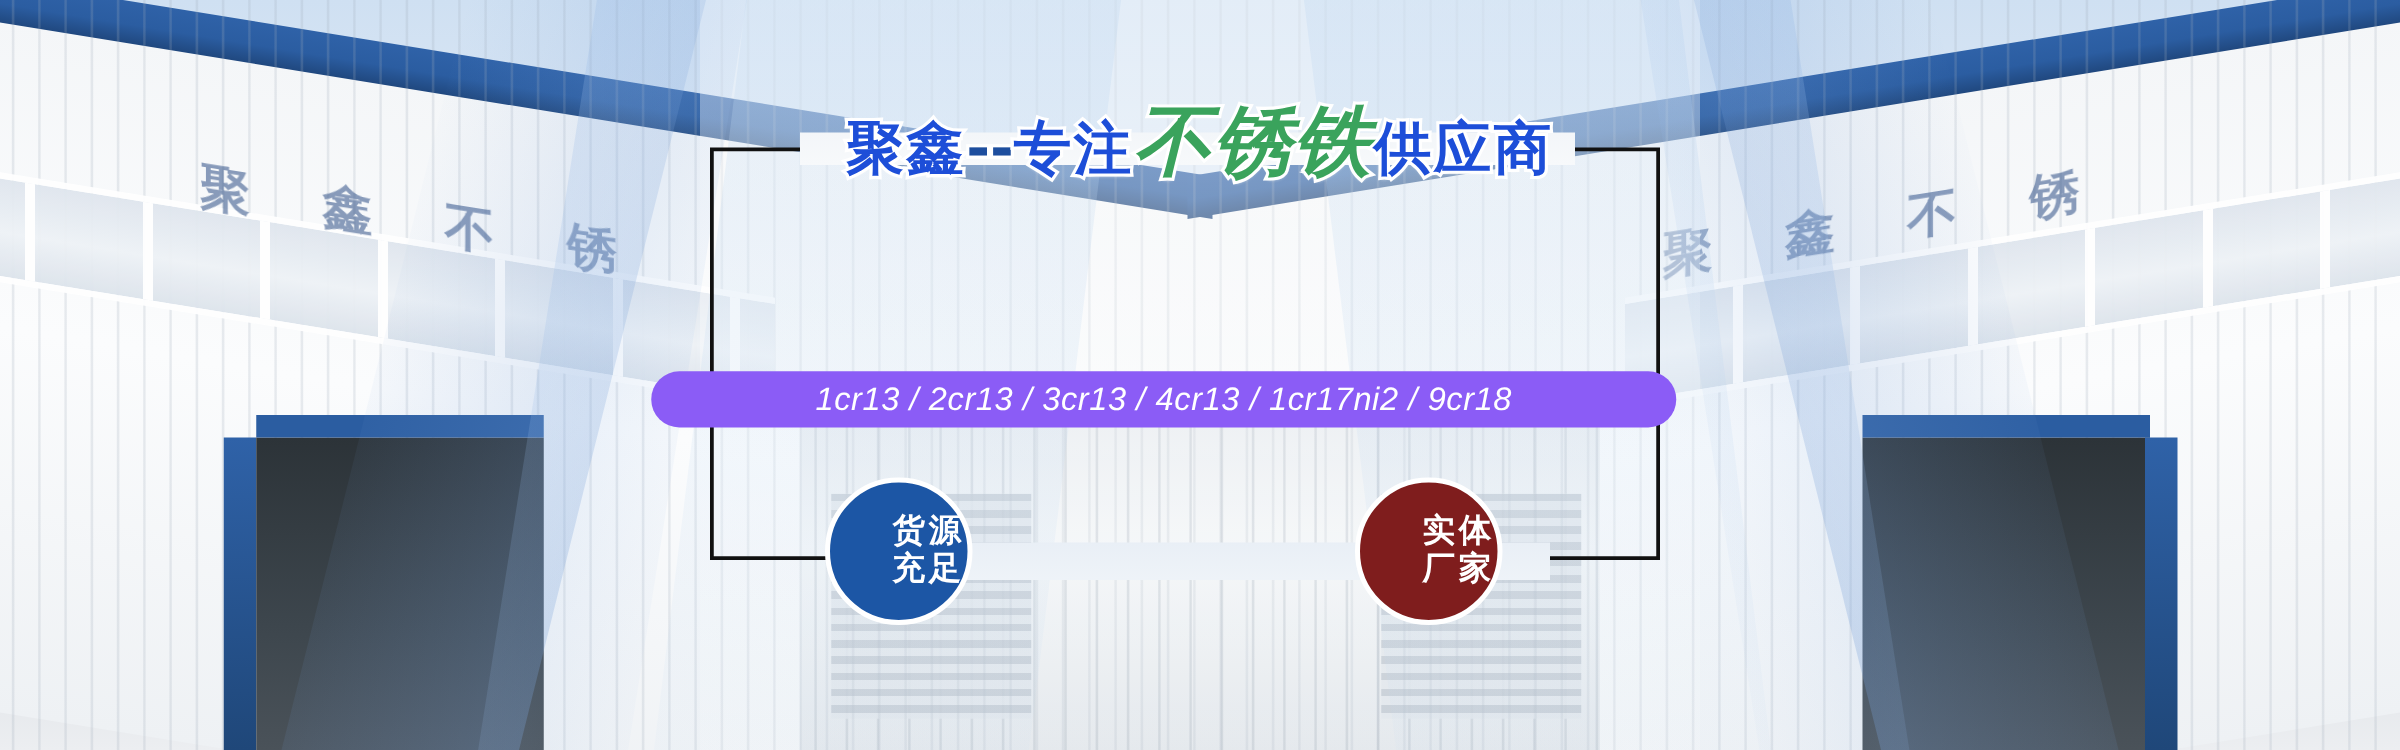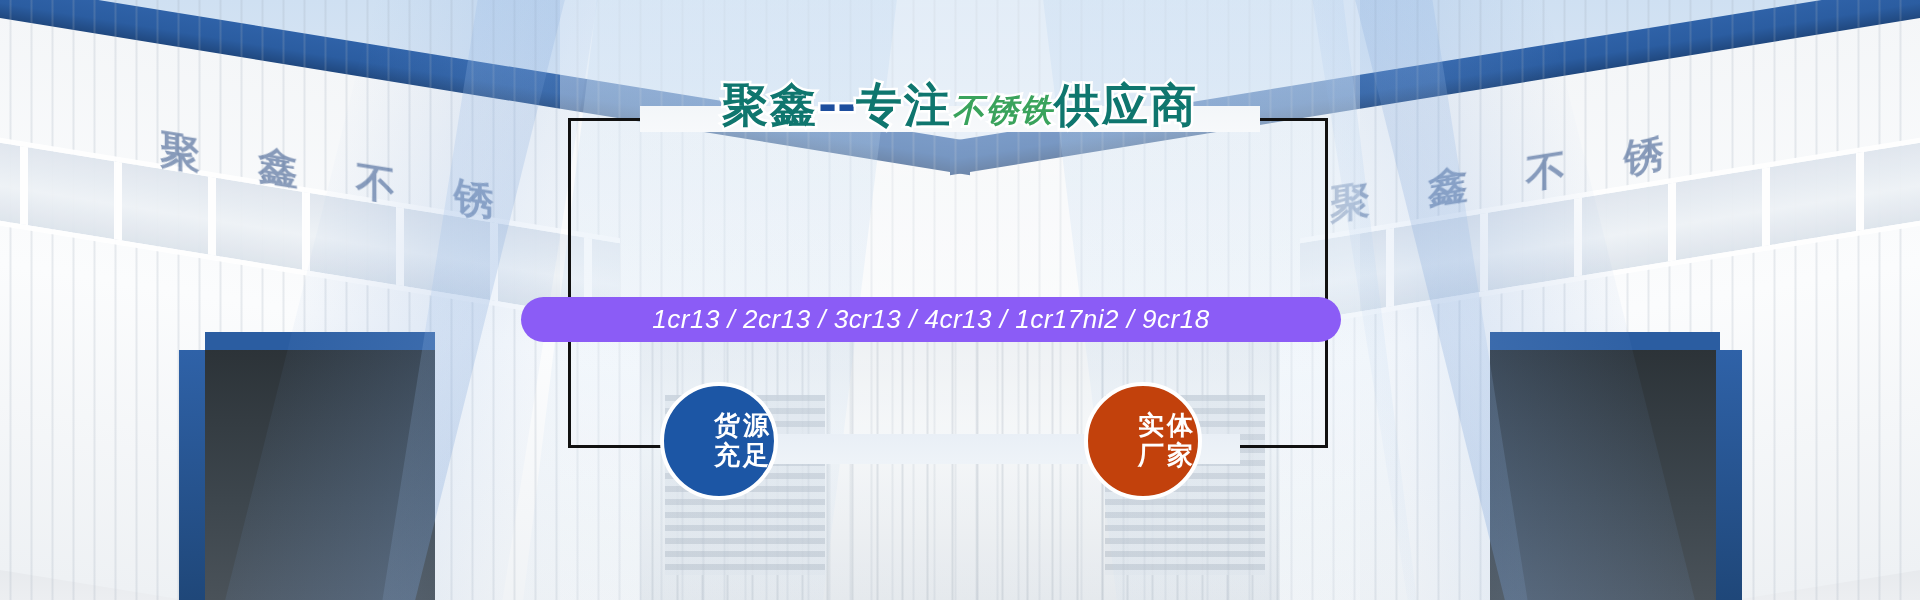--- a/index.html
+++ b/index.html
@@ -127,23 +127,23 @@
     font-family:"DejaVu Sans","Liberation Sans",sans-serif;
     font-size:46px;font-weight:700;letter-spacing:2px;
     line-height:1;
   }
   .headline span{
     display:inline-block;
     -webkit-text-stroke:5px #ffffff;
     paint-order:stroke fill;
     text-shadow:0 2px 3px rgba(255,255,255,.95);
   }
-  .hl-blue{color:#0f766e;}
+  .hl-blue{color:#1d4ed8;}
   .hl-dash{color:#1d4e9e;letter-spacing:0;}
-  .hl-green{color:#3aa35c;font-style:italic;font-size:32px;}
+  .hl-green{color:#3aa35c;font-style:italic;font-size:62px;}
 
   .pill{
     position:absolute;
     height:45px;border-radius:23px;
     display:flex;align-items:center;justify-content:center;
     white-space:nowrap;
     font-family:"Liberation Sans","DejaVu Sans",sans-serif;
     font-size:26px;color:#ffffff;letter-spacing:.5px;
   }
   .pill-blue{
@@ -163,21 +163,21 @@
     position:absolute;top:0;width:118px;height:118px;border-radius:50%;
     border:4px solid #ffffff;
     display:flex;flex-direction:column;align-items:center;justify-content:center;
     color:#fff;
     font-family:"DejaVu Sans","Liberation Sans",sans-serif;
     font-size:26px;font-weight:700;line-height:1.15;letter-spacing:3px;
     box-sizing:border-box;
   }
   .c1{left:0px;background:#1c56a5;}
   .c2{left:212px;background:#3aa35c;}
-  .c3{left:424px;background:#c2410c;}
+  .c3{left:424px;background:#7f1d1d;}
   .circle .ln{display:block;margin-left:48px;}
 </style>
 </head>
 <body>
 
 <div class="banner">
 
   <div class="bg">
     <div class="sky"></div>
     <div class="ground"></div>

